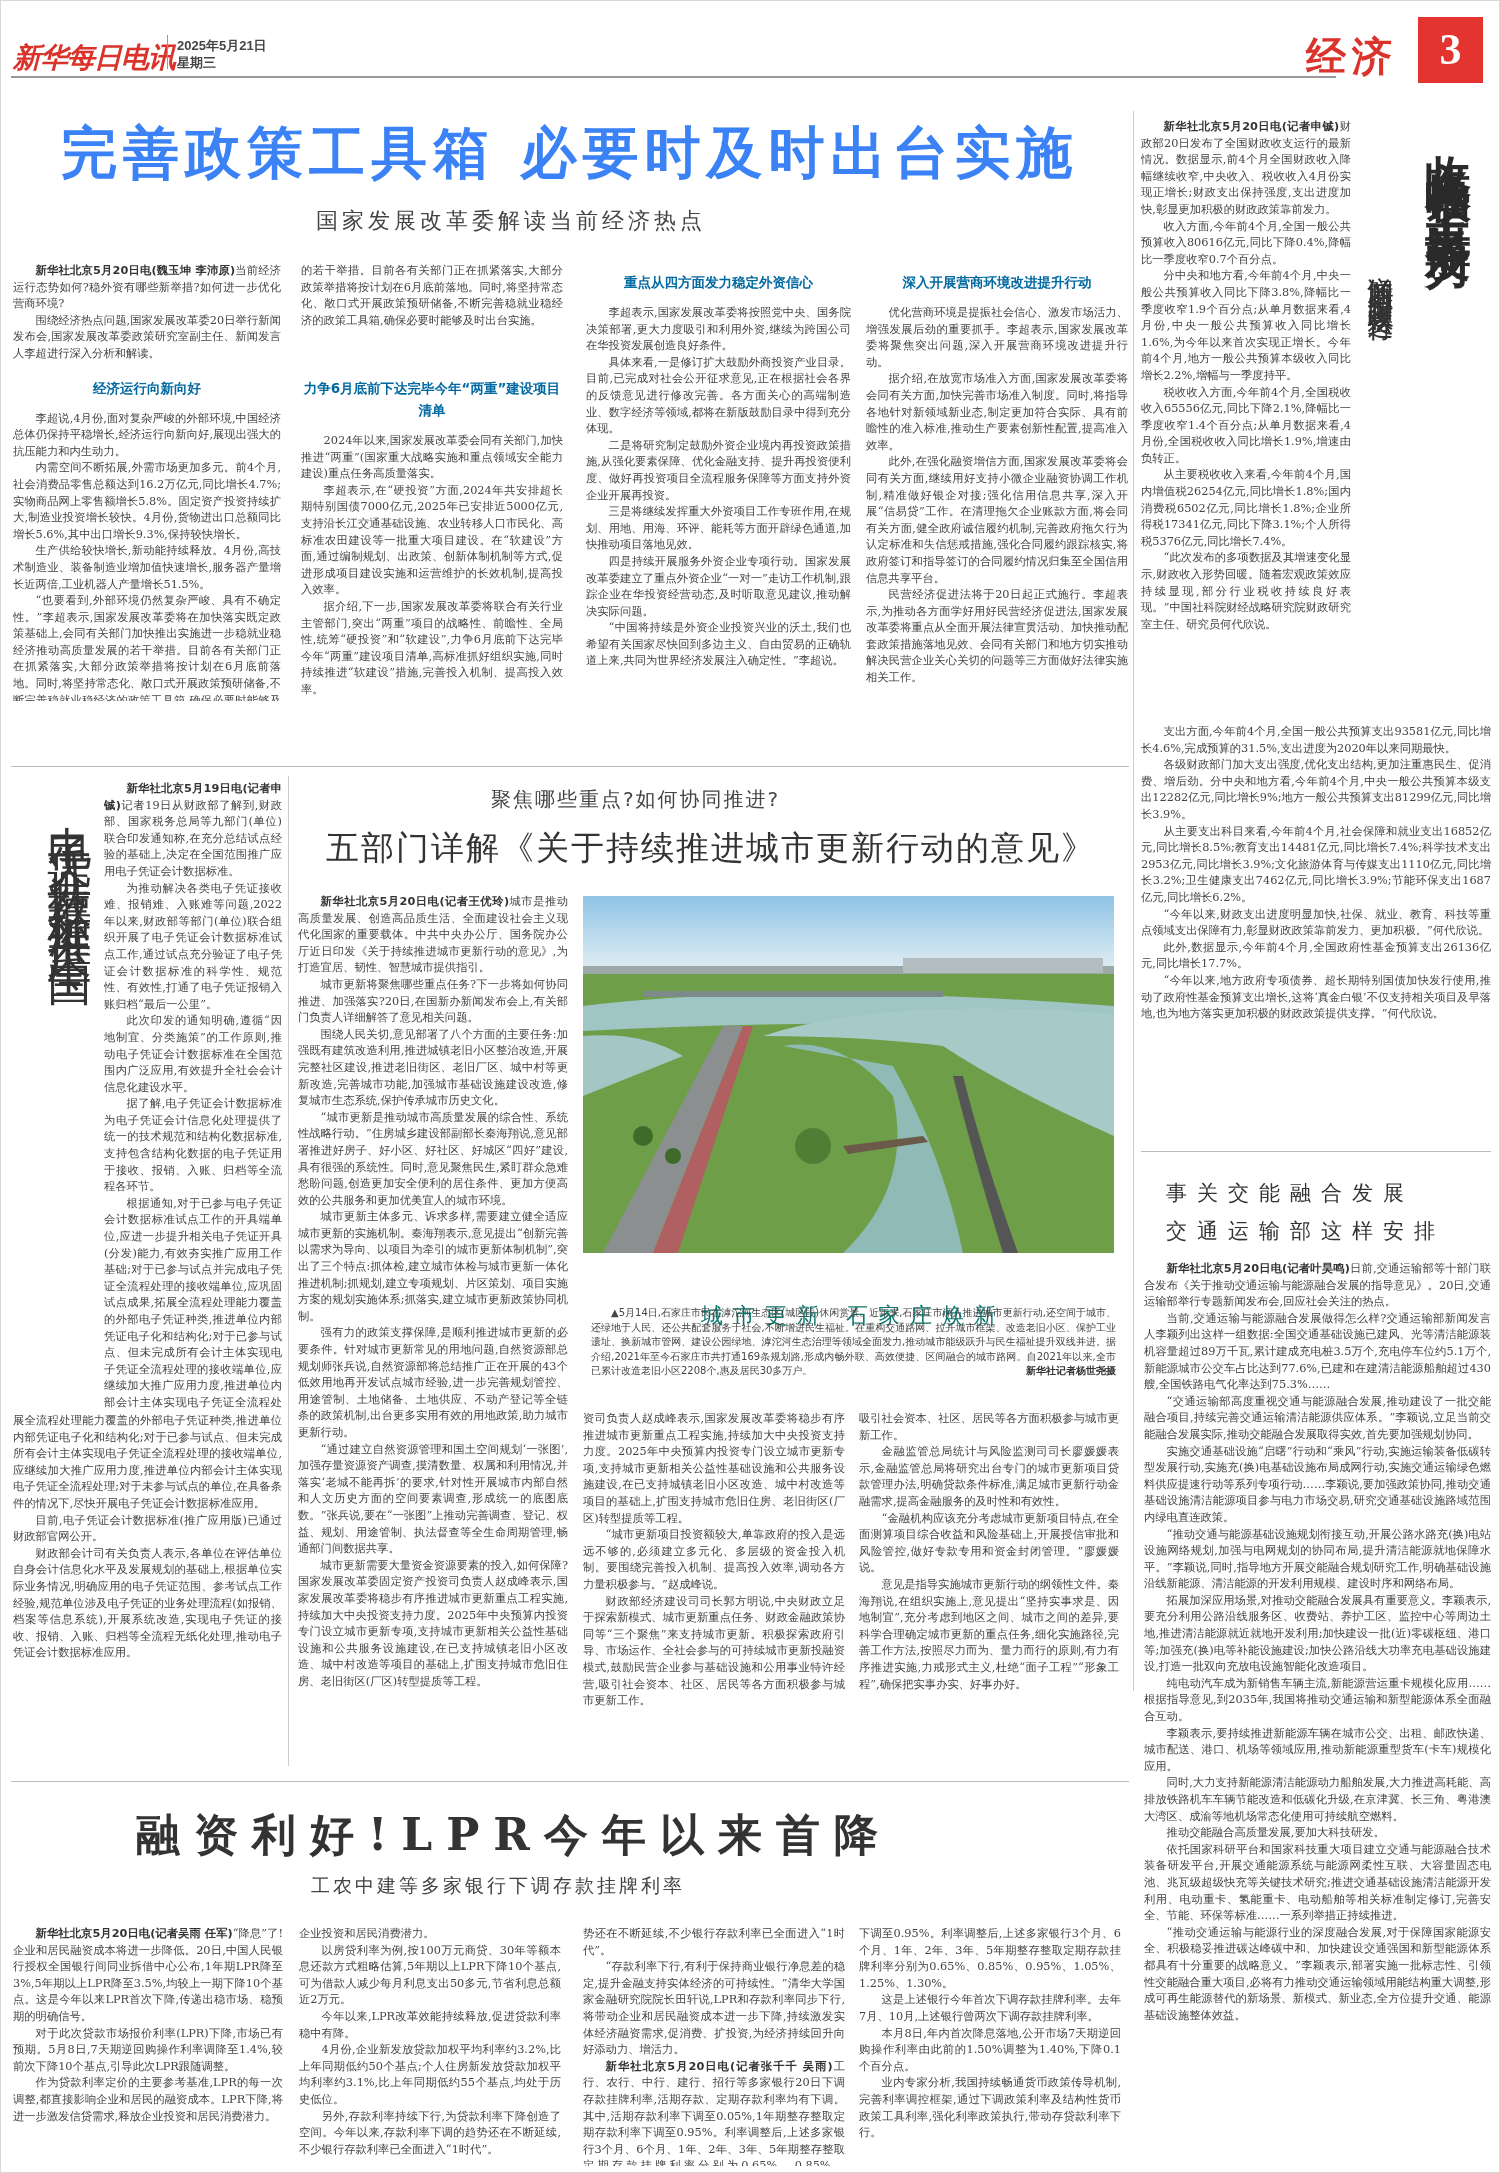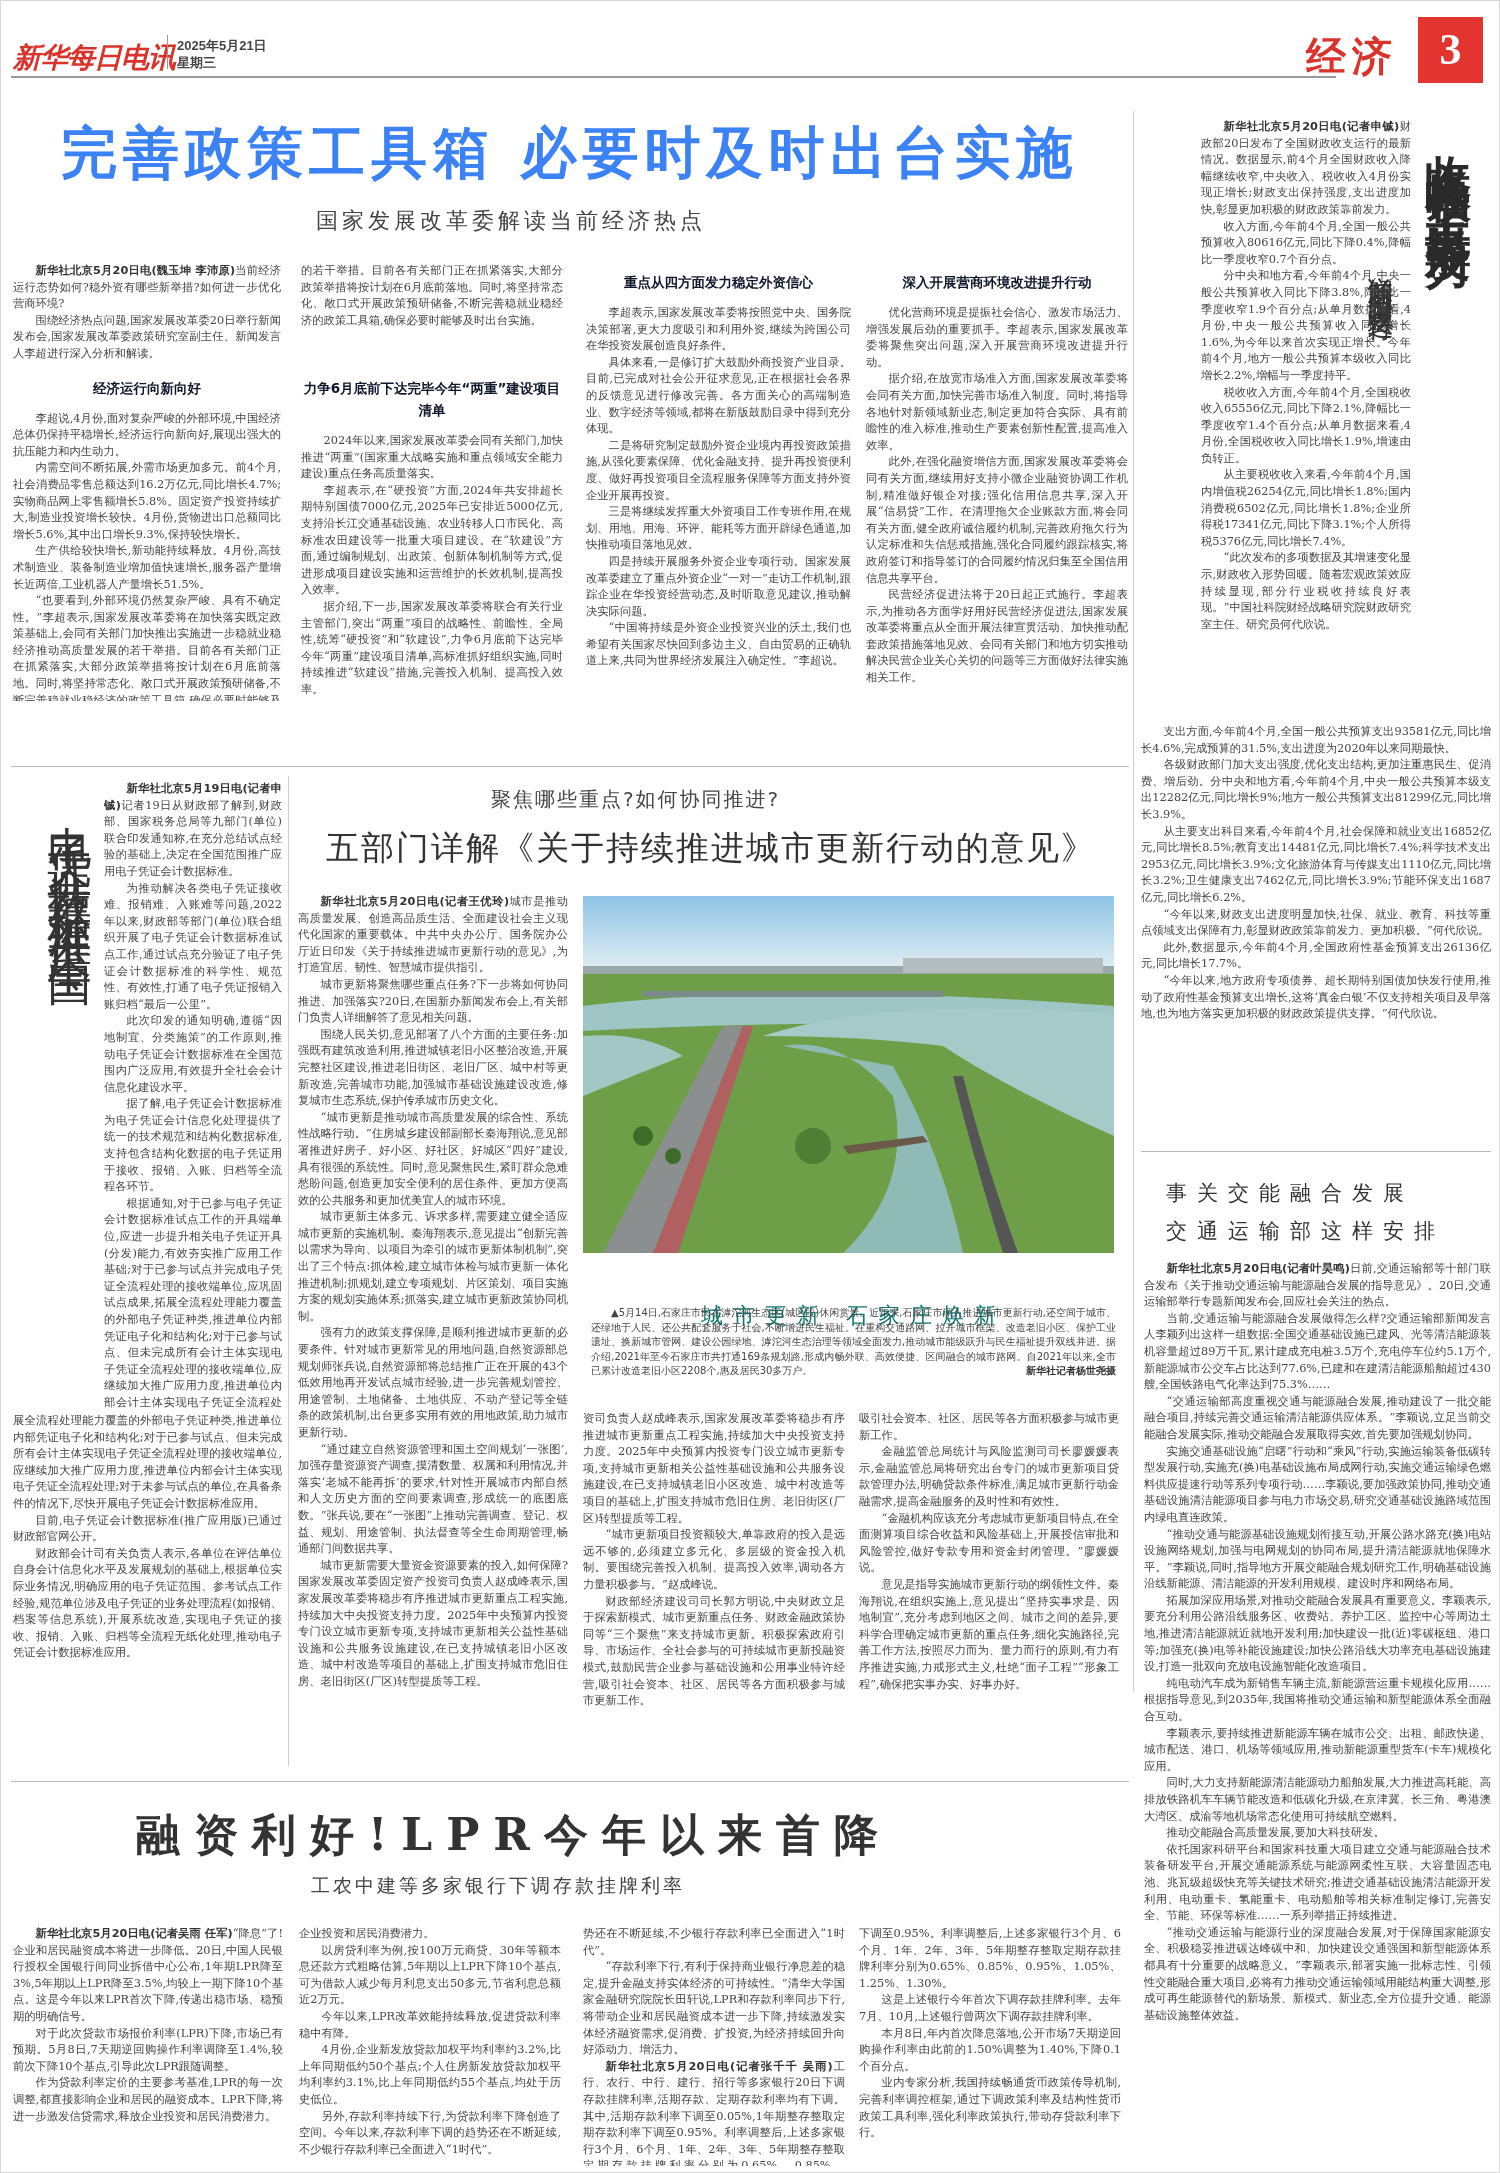--- a/index.html
+++ b/index.html
@@ -16,21 +16,21 @@
   .section-name { left: 1305px; top: 28px; font-size: 40px; color: #d9332c; font-weight: bold; letter-spacing: 6px; font-family: "DejaVu Serif", serif; }
   .page-num { left: 1417px; top: 16px; width: 65px; height: 66px; background: #e3342f; color: #fff; font-size: 44px; font-weight: bold; text-align: center; line-height: 66px; font-family: "Liberation Serif", serif; }
 
   
   .h1 { left: 60px; top: 115px; font-size: 56px; font-weight: bold; color: #3b82f6; letter-spacing: 6px; font-family: "DejaVu Serif", serif; white-space: nowrap; }
   .h1-sub { left: 315px; top: 205px; font-size: 22px; color: #444; letter-spacing: 4px; font-family: "DejaVu Sans", sans-serif; }
 
   .txt { font-size: 11.3px; line-height: 16.6px; color: #444; text-align: justify; font-family: "DejaVu Serif", serif; }
   .txt p { text-indent: 2em; }
   .txt .lead { font-weight: bold; font-family: "DejaVu Sans", sans-serif; color: #333; }
-  .sub-h { font-family: "DejaVu Sans", sans-serif; font-weight: bold; font-size: 13.5px; color: #0f172a; text-align: center; margin: 14px 0 12px; line-height: 22px; }
+  .sub-h { font-family: "DejaVu Sans", sans-serif; font-weight: bold; font-size: 13.5px; color: #0369a1; text-align: center; margin: 14px 0 12px; line-height: 22px; }
 
   
   .vhead { writing-mode: vertical-rl; font-family: "DejaVu Serif", serif; color: #2a2a2a; }
   .v-fin-main { left: 1420px; top: 118px; font-size: 46px; font-weight: bold; letter-spacing: 6px; line-height: 56px; }
   .v-fin-sub { left: 1365px; top: 255px; font-size: 26px; letter-spacing: 3px; line-height: 30px; color: #333; font-family: "DejaVu Sans", sans-serif; }
   .v-evc { left: 40px; top: 790px; font-size: 44px; letter-spacing: 10px; color: #333; }
 
   .divider-h { height: 1px; background: #bbb; }
   .divider-v { width: 1px; background: #ccc; }
 
@@ -101,21 +101,21 @@
     <p>优化营商环境是提振社会信心、激发市场活力、增强发展后劲的重要抓手。李超表示,国家发展改革委将聚焦突出问题,深入开展营商环境改进提升行动。</p>
     <p>据介绍,在放宽市场准入方面,国家发展改革委将会同有关方面,加快完善市场准入制度。同时,将指导各地针对新领域新业态,制定更加符合实际、具有前瞻性的准入标准,推动生产要素创新性配置,提高准入效率。</p>
     <p>此外,在强化融资增信方面,国家发展改革委将会同有关方面,继续用好支持小微企业融资协调工作机制,精准做好银企对接;强化信用信息共享,深入开展“信易贷”工作。在清理拖欠企业账款方面,将会同有关方面,健全政府诚信履约机制,完善政府拖欠行为认定标准和失信惩戒措施,强化合同履约跟踪核实,将政府签订和指导签订的合同履约情况归集至全国信用信息共享平台。</p>
     <p>民营经济促进法将于20日起正式施行。李超表示,为推动各方面学好用好民营经济促进法,国家发展改革委将重点从全面开展法律宣贯活动、加快推动配套政策措施落地见效、会同有关部门和地方切实推动解决民营企业关心关切的问题等三方面做好法律实施相关工作。</p>
   </div>
 
   <div class="abs divider-v" style="left:1132px; top:110px; height:1580px;"></div>
   <div class="abs vhead v-fin-main">收入降幅收窄  支出靠前发力</div>
   <div class="abs vhead v-fin-sub">详解前四个月全国财政收支运行</div>
 
-  <div class="abs txt" style="left:1200px; top:118px; width:210px; height:605px; overflow:hidden;">
+  <div class="abs txt" style="left:1140px; top:118px; width:210px; height:605px; overflow:hidden;">
     <p><span class="lead">新华社北京5月20日电(记者申铖)</span><span>财政部20日发布了全国财政收支运行的最新情况。数据显示,前4个月全国财政收入降幅继续收窄,中央收入、税收收入4月份实现正增长;财政支出保持强度,支出进度加快,彰显更加积极的财政政策靠前发力。</span></p>
     <p>收入方面,今年前4个月,全国一般公共预算收入80616亿元,同比下降0.4%,降幅比一季度收窄0.7个百分点。</p>
     <p>分中央和地方看,今年前4个月,中央一般公共预算收入同比下降3.8%,降幅比一季度收窄1.9个百分点;从单月数据来看,4月份,中央一般公共预算收入同比增长1.6%,为今年以来首次实现正增长。今年前4个月,地方一般公共预算本级收入同比增长2.2%,增幅与一季度持平。</p>
     <p>税收收入方面,今年前4个月,全国税收收入65556亿元,同比下降2.1%,降幅比一季度收窄1.4个百分点;从单月数据来看,4月份,全国税收收入同比增长1.9%,增速由负转正。</p>
     <p>从主要税收收入来看,今年前4个月,国内增值税26254亿元,同比增长1.8%;国内消费税6502亿元,同比增长1.8%;企业所得税17341亿元,同比下降3.1%;个人所得税5376亿元,同比增长7.4%。</p>
     <p>“此次发布的多项数据及其增速变化显示,财政收入形势回暖。随着宏观政策效应持续显现,部分行业税收持续良好表现。”中国社科院财经战略研究院财政研究室主任、研究员何代欣说。</p>
   </div>
   <div class="abs txt" style="left:1140px; top:723px; width:350px; height:400px; overflow:hidden;">
     <p>支出方面,今年前4个月,全国一般公共预算支出93581亿元,同比增长4.6%,完成预算的31.5%,支出进度为2020年以来同期最快。</p>
     <p>各级财政部门加大支出强度,优化支出结构,更加注重惠民生、促消费、增后劲。分中央和地方看,今年前4个月,中央一般公共预算本级支出12282亿元,同比增长9%;地方一般公共预算支出81299亿元,同比增长3.9%。</p>

